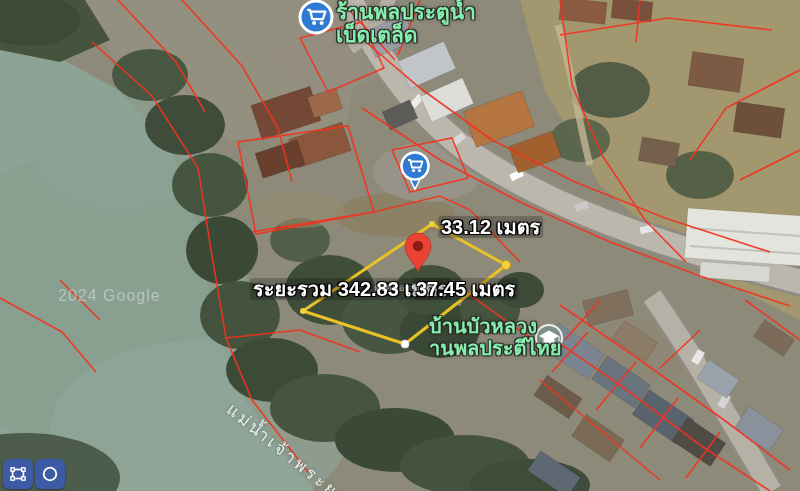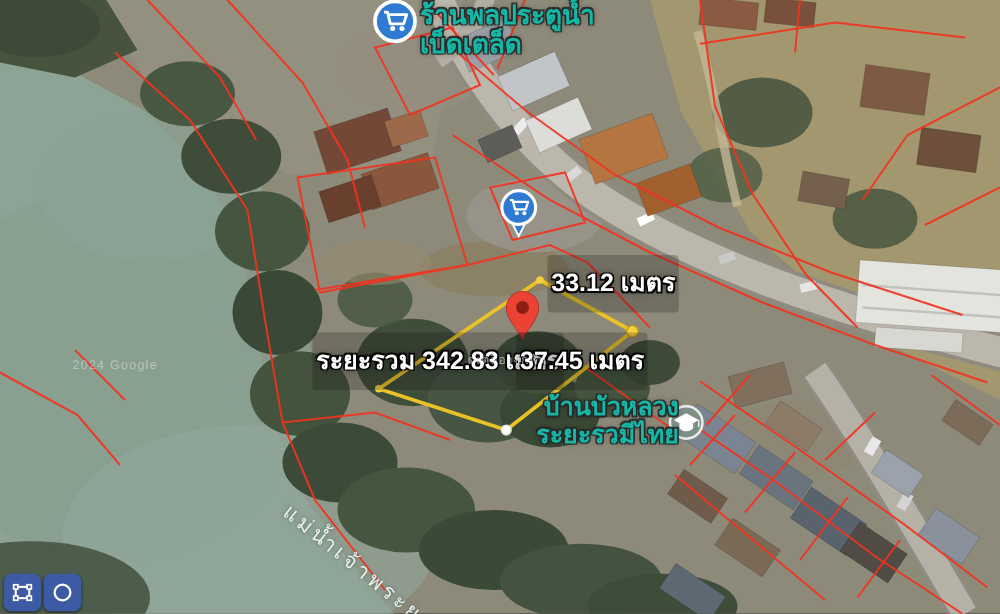--- a/index.html
+++ b/index.html
@@ -5,43 +5,43 @@
   html,body{margin:0;padding:0;background:#222;}
   .stage{
     position:relative;width:800px;height:491px;overflow:hidden;
     font-family:"Liberation Sans",sans-serif;
     user-select:none;
   }
   .stage svg.map-art{position:absolute;left:0;top:0;}
   .ovl{position:absolute;white-space:nowrap;}
   .measure{
     color:#fff;font-weight:700;font-size:20px;line-height:1.1;
-    background:rgba(15,15,15,.22);border-radius:3px;padding:12px 3px;
+    background:rgba(15,15,15,.22);border-radius:3px;padding:0 3px;
     text-shadow:-1.3px -1.3px 0 rgba(0,0,0,.92),1.3px -1.3px 0 rgba(0,0,0,.92),
                 -1.3px 1.3px 0 rgba(0,0,0,.92),1.3px 1.3px 0 rgba(0,0,0,.92),
                 0 0 6px rgba(0,0,0,.6);
+    margin-top:12px;
   }
   .poi-label{
-    color:#14b8a6;font-weight:700;
+    color:#86efac;font-weight:700;
     text-shadow:-1.2px -1.2px 0 rgba(40,40,40,.9),1.2px -1.2px 0 rgba(40,40,40,.9),
                 -1.2px 1.2px 0 rgba(40,40,40,.9),1.2px 1.2px 0 rgba(40,40,40,.9),
                 0 0 5px rgba(0,0,0,.45);
-    font-family:Liberation Serif, serif;
   }
   .poi-label .ln{display:block;line-height:1.08;}
   .shop-top-label{font-size:21px;}
   .grocery-label{font-size:16px;}
-  .school-label{font-size:20px;text-align:right;}
+  .school-label{font-size:20px;}
   .river-label{
     font-size:17px;letter-spacing:3px;color:rgba(240,246,241,.95);
     transform:rotate(39deg);transform-origin:left top;
     text-shadow:0 0 3px rgba(70,90,80,.8);
   }
   .faint-label{font-size:10px;color:rgba(255,255,255,.55);letter-spacing:.5px;}
-  .watermark{font-size:10px;color:rgba(255,255,255,.38);letter-spacing:1px;}
+  .watermark{font-size:16px;color:rgba(255,255,255,.38);letter-spacing:1px;}
   .tool-btn{
     position:absolute;width:30px;height:30px;border-radius:6px;
     display:flex;align-items:center;justify-content:center;
     box-shadow:0 1px 2px rgba(0,0,0,.4);cursor:pointer;
   }
 </style>
 </head>
 <body>
 
 <div class="stage">
@@ -232,21 +232,21 @@
 
   <div class="ovl measure" style="left:250px;top:266px;">ระยะรวม 342.83 เมตร</div>
 
   <div class="ovl measure" style="left:413px;top:266px;">37.45 เมตร</div>
 
 
   <div class="ovl faint-label" style="left:374px;top:280px;">ดเตลืองจักพัน</div>
 
   <div class="ovl poi-label school-label" style="left:429px;top:316px;">
     <span class="ln">บ้านบัวหลวง</span>
-    <span class="ln">ระยะรวมีไทย</span>
+    <span class="ln">านพลประตีไทย</span>
   </div>
 
   <div class="ovl river-label" style="left:238px;top:396px;">แม่น้ำเจ้าพระยา</div>
 
   <div class="ovl watermark" style="left:58px;top:287px;">2024 Google</div>
 
   <div class="tool-btn" style="left:3px;top:459px;background:#3d5ba4;">
     <svg width="18" height="18" viewBox="0 0 16 16">
       <rect x="3.2" y="4" width="9.6" height="8" fill="none" stroke="#ffffff" stroke-width="1.5"></rect>
       <rect x="1.7" y="2.5" width="3" height="3" fill="#3d5ba4" stroke="#ffffff" stroke-width="1.2"></rect>

